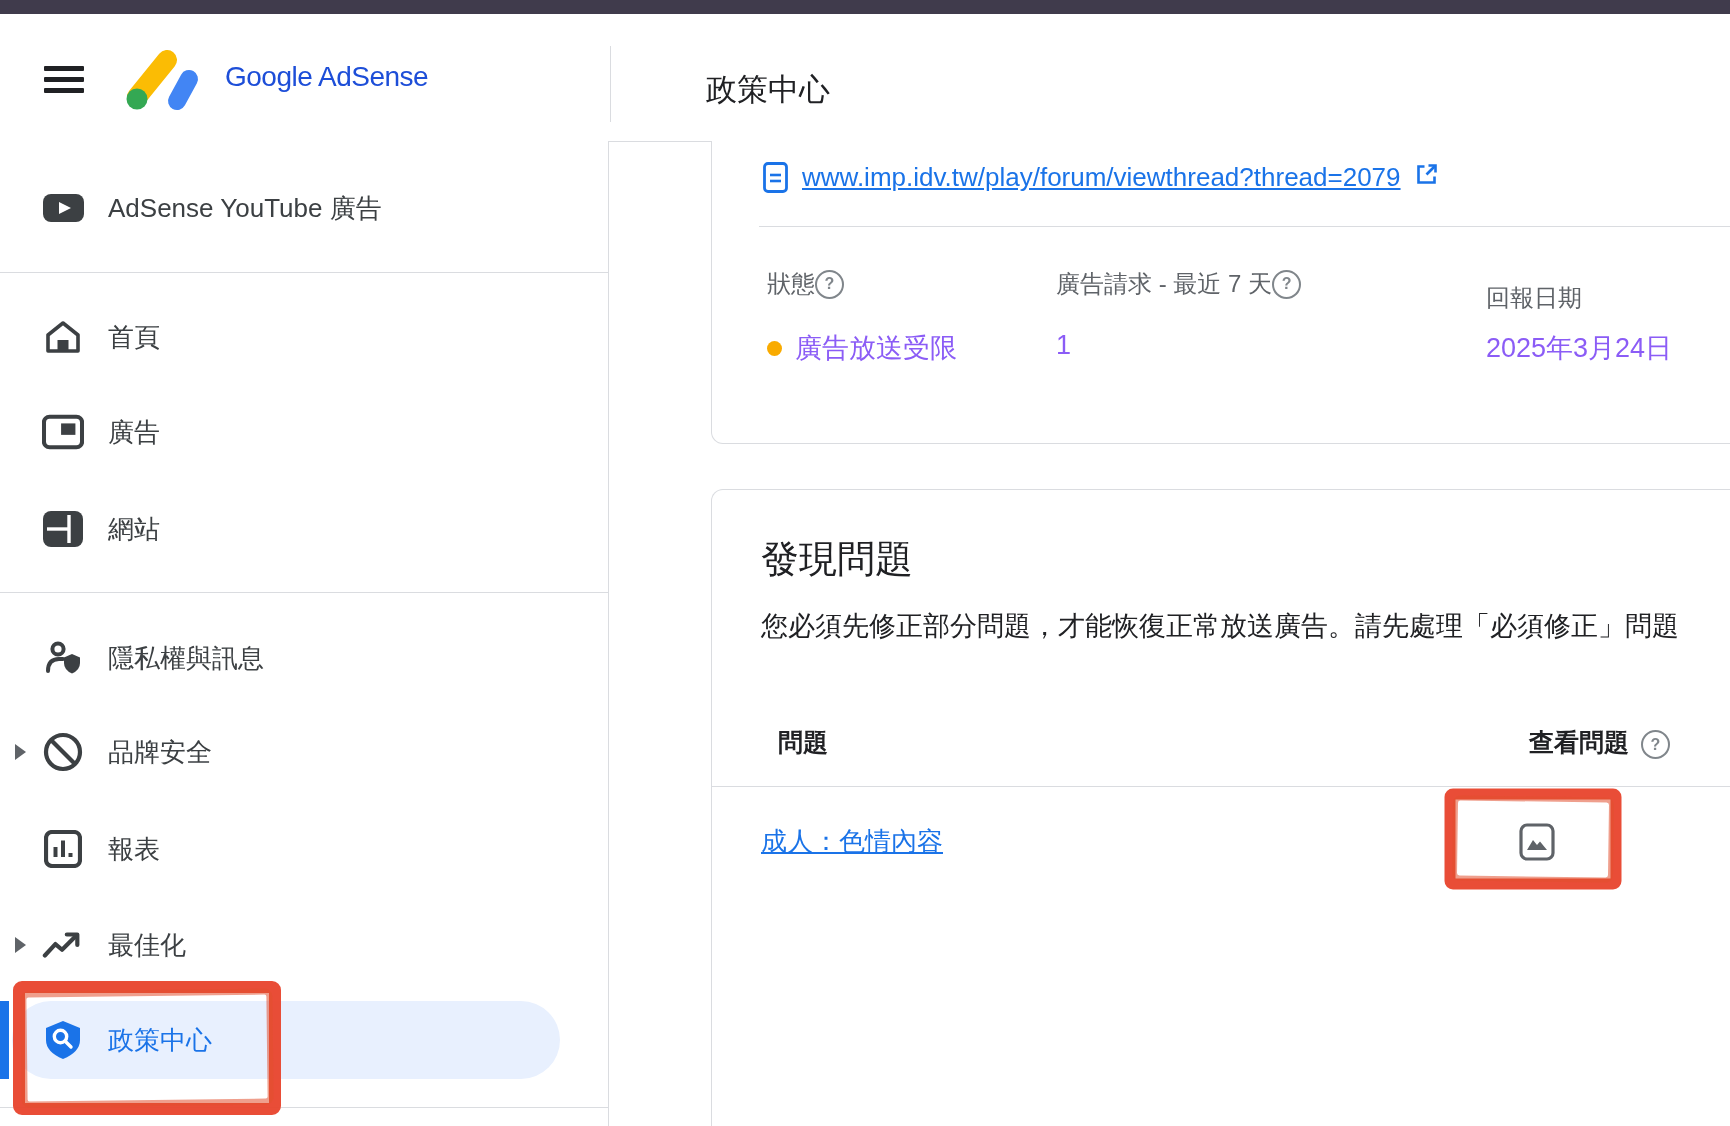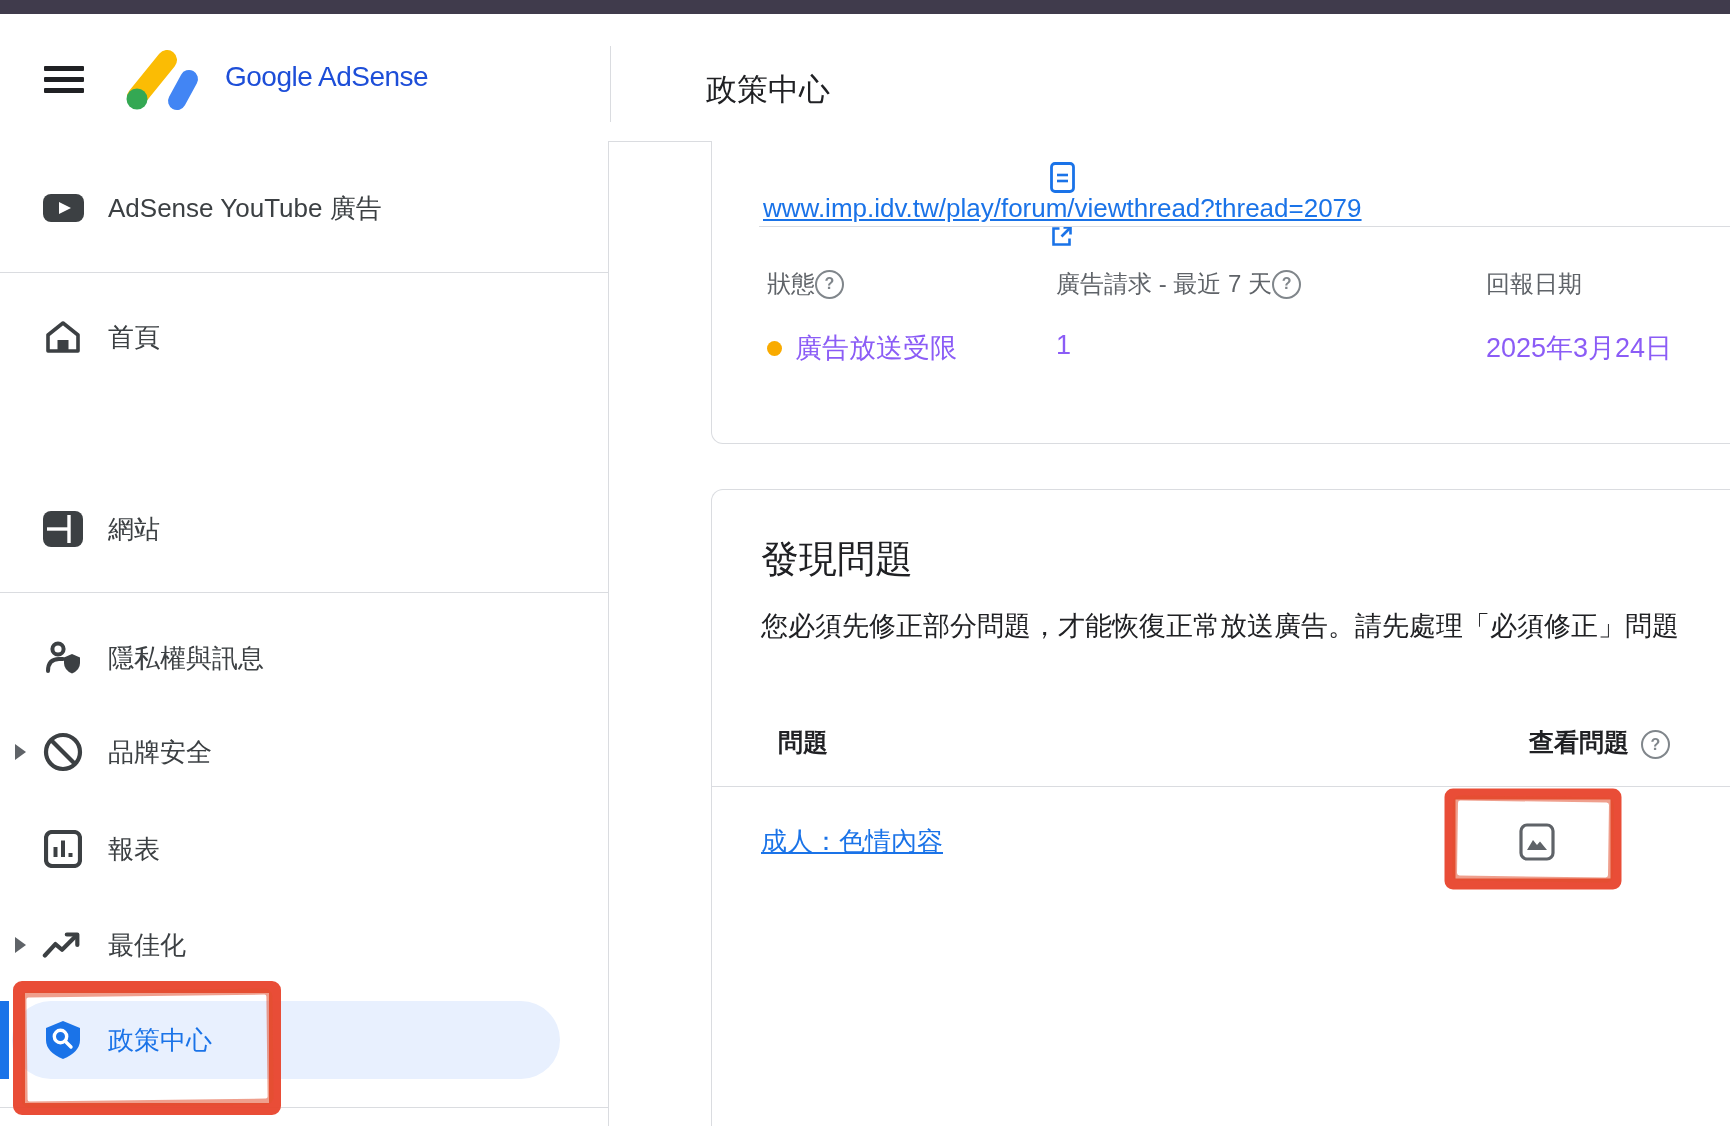--- a/index.html
+++ b/index.html
@@ -29,21 +29,21 @@
   #pill-bg{left:12px;top:860px;width:548px;height:78px;border-radius:39px;background:#e8f0fe;}
   #sel-bar{left:0;top:860px;width:9px;height:78px;background:#1a73e8;}
   .side-item.selected .label{color:#1a73e8;}
 
   
   .card{position:absolute;background:#fff;border:1px solid #dadce0;}
   #card1{left:711px;top:141px;width:1080px;height:302px;border-top:none;border-radius:0 0 12px 12px;}
   #card2{left:711px;top:489px;width:1080px;height:700px;border-radius:12px 0 0 0;border-bottom:none;}
   .in-card{position:absolute;}
 
-  .url-row{left:51px;top:21px;display:flex;align-items:center;flex-direction:column;}
+  .url-row{left:51px;top:21px;display:flex;gap:14px;}
   a.blue-link{color:#1a73e8;text-decoration:underline;font-size:26px;white-space:nowrap;cursor:pointer;}
   .hairline{position:absolute;height:1px;background:#dadce0;}
 
   .col-header{font-size:24px;color:#5f6368;white-space:nowrap;display:flex;align-items:center;}
   .cell{font-size:27px;color:#8b5cf6;white-space:nowrap;}
   .help{display:inline-flex;align-items:center;justify-content:center;width:25px;height:25px;
         border:2.4px solid #80868b;border-radius:50%;color:#80868b;font-size:16px;font-weight:bold;cursor:pointer;}
   .dot{display:inline-block;width:15px;height:15px;border-radius:50%;background:#f9ab00;margin-right:13px;}
 
   #issues-title{left:49px;top:44px;font-size:38px;font-weight:500;color:#202124;}
@@ -93,20 +93,29 @@
     <div class="side-item" style="top:172px">
       <span class="side-icon">
         <svg width="36" height="34" viewBox="0 0 36 34">
           <path d="M18 3 L33 15 V31 H3 V15 Z" fill="none" stroke="#3c4043" stroke-width="3.6" stroke-linejoin="round"></path>
           <rect x="12.5" y="20" width="11" height="11" fill="#3c4043"></rect>
         </svg>
       </span>
       <span class="label">首頁</span>
     </div>
 
+    <div class="side-item" style="top:267px">
+      <span class="side-icon">
+        <svg width="44" height="36" viewBox="0 0 44 36">
+          <rect x="2" y="2" width="40" height="32" rx="6" fill="none" stroke="#3c4043" stroke-width="4.4"></rect>
+          <rect x="20" y="9" width="15" height="12" fill="#3c4043"></rect>
+        </svg>
+      </span>
+      <span class="label">廣告</span>
+    </div>
 
     <div class="side-item" style="top:364px">
       <span class="side-icon">
         <svg width="40" height="36" viewBox="0 0 40 36">
           <rect x="0" y="0" width="40" height="36" rx="8" fill="#3c4043"></rect>
           <line x1="4" y1="18" x2="26" y2="18" stroke="#ffffff" stroke-width="3.4"></line>
           <line x1="26" y1="4" x2="26" y2="32" stroke="#ffffff" stroke-width="3.4"></line>
         </svg>
       </span>
       <span class="label">網站</span>
@@ -194,21 +203,21 @@
     <div class="hairline" style="left:47px;top:85px;width:1033px"></div>
 
     <div class="in-card col-header" style="left:55px;top:127px">
       <span>狀態</span>
       <span class="help">?</span>
     </div>
     <div class="in-card col-header" style="left:344px;top:127px">
       <span>廣告請求 - 最近 7 天</span>
       <span class="help">?</span>
     </div>
-    <div class="in-card col-header" style="left:774px;top:127px">
+    <div class="in-card col-header" style="left:774px;top:141px">
       <span>回報日期</span>
     </div>
 
     <div class="in-card cell" style="left:55px;top:189px;display:flex;align-items:center">
       <span class="dot"></span>
       <span>廣告放送受限</span>
     </div>
     <div class="in-card cell" style="left:344px;top:189px">1</div>
     <div class="in-card cell" style="left:774px;top:189px">2025年3月24日</div>
   </div>

